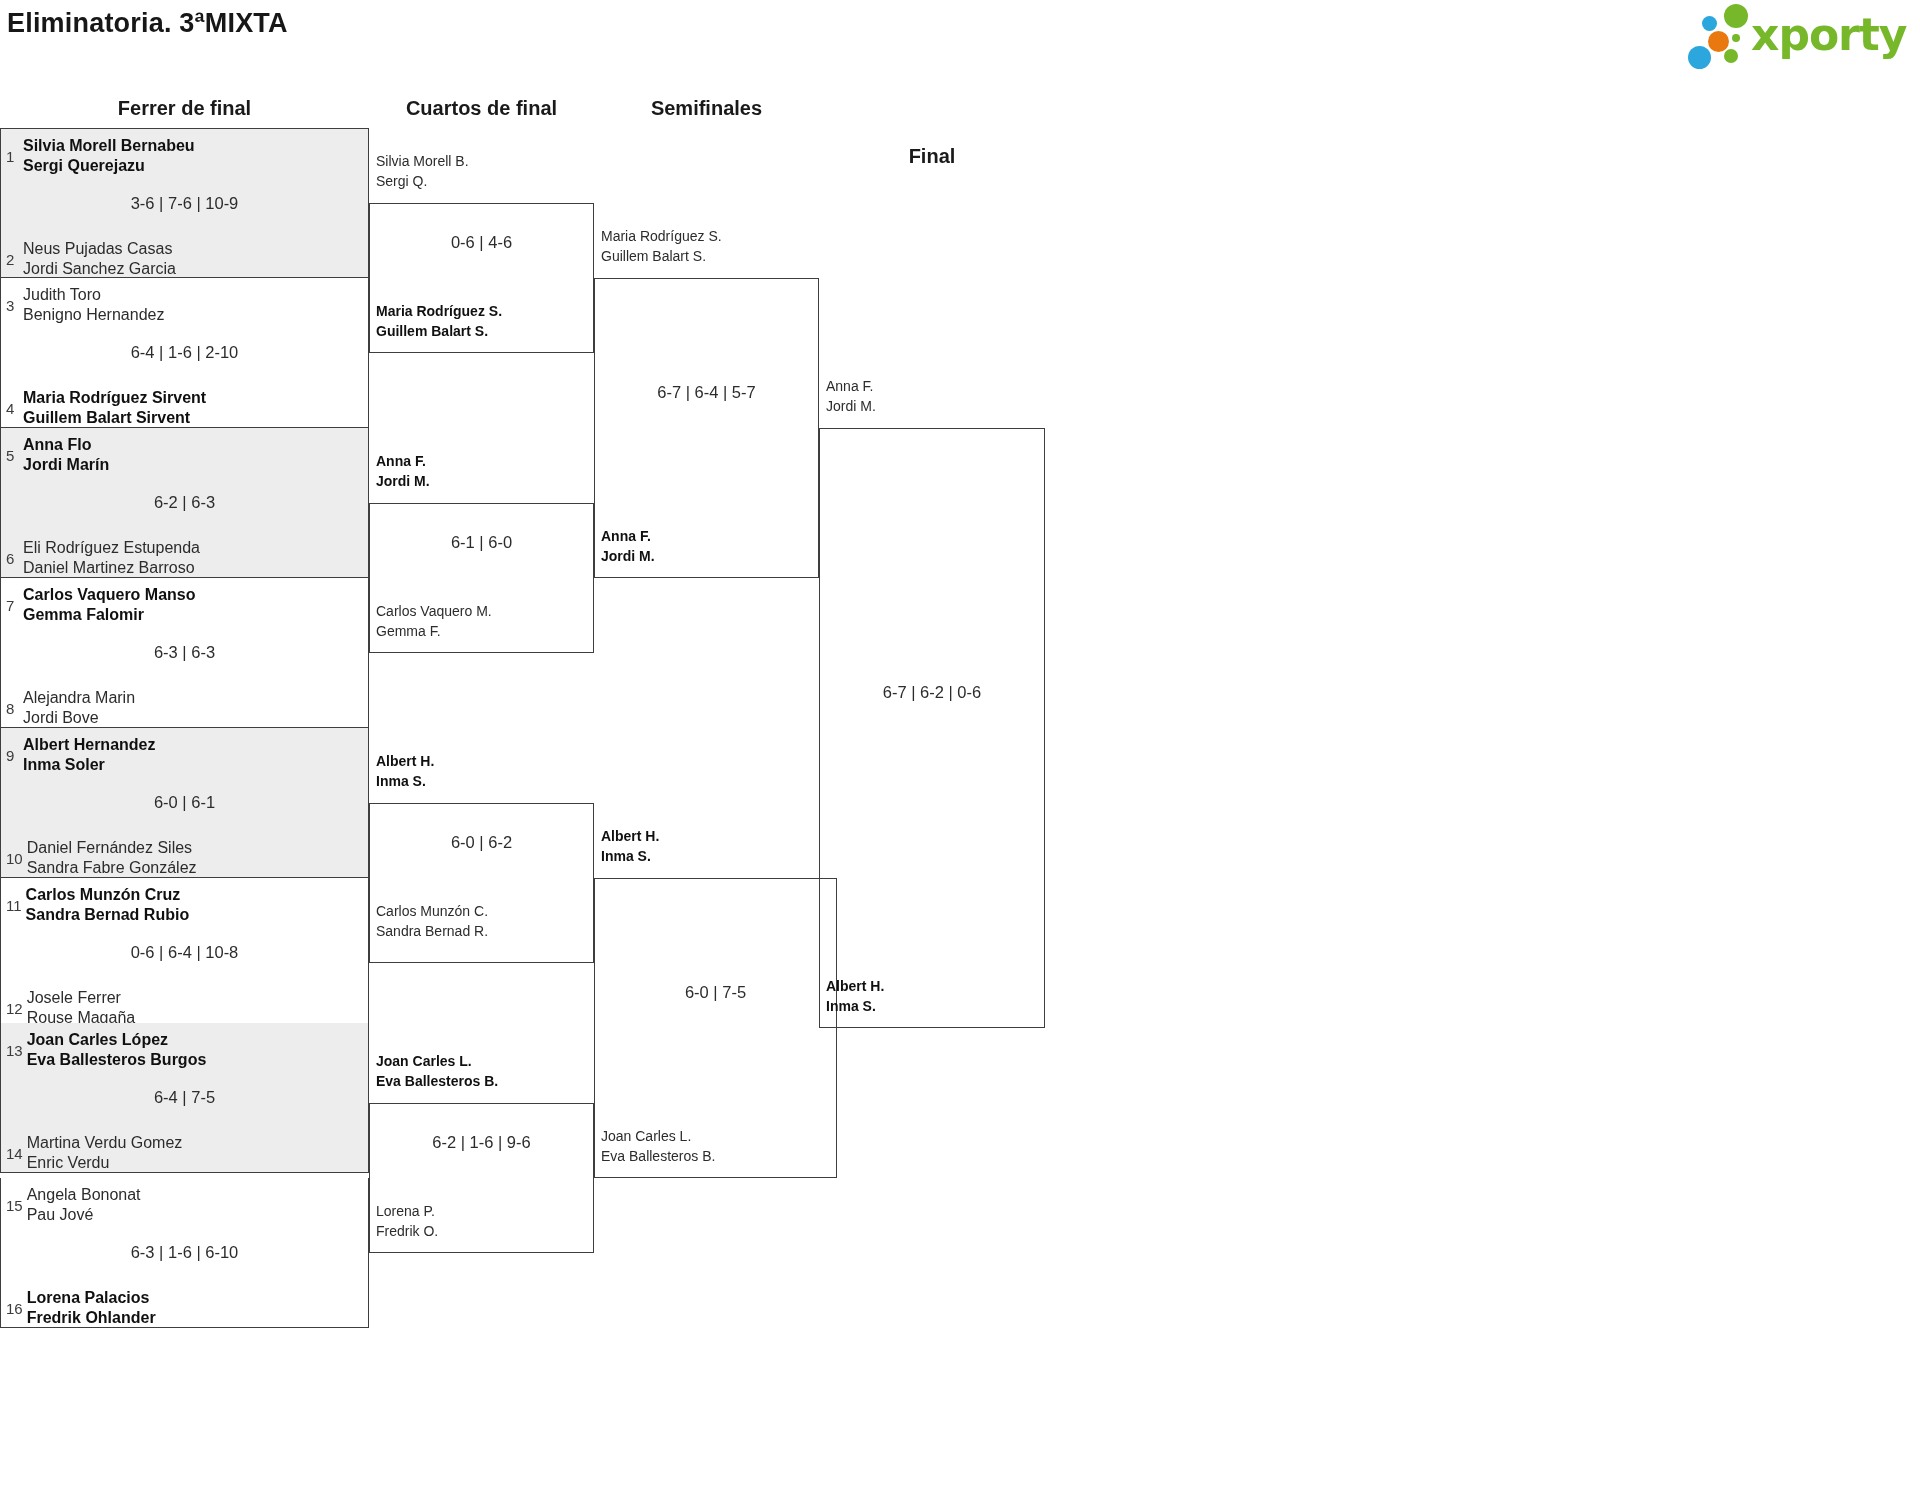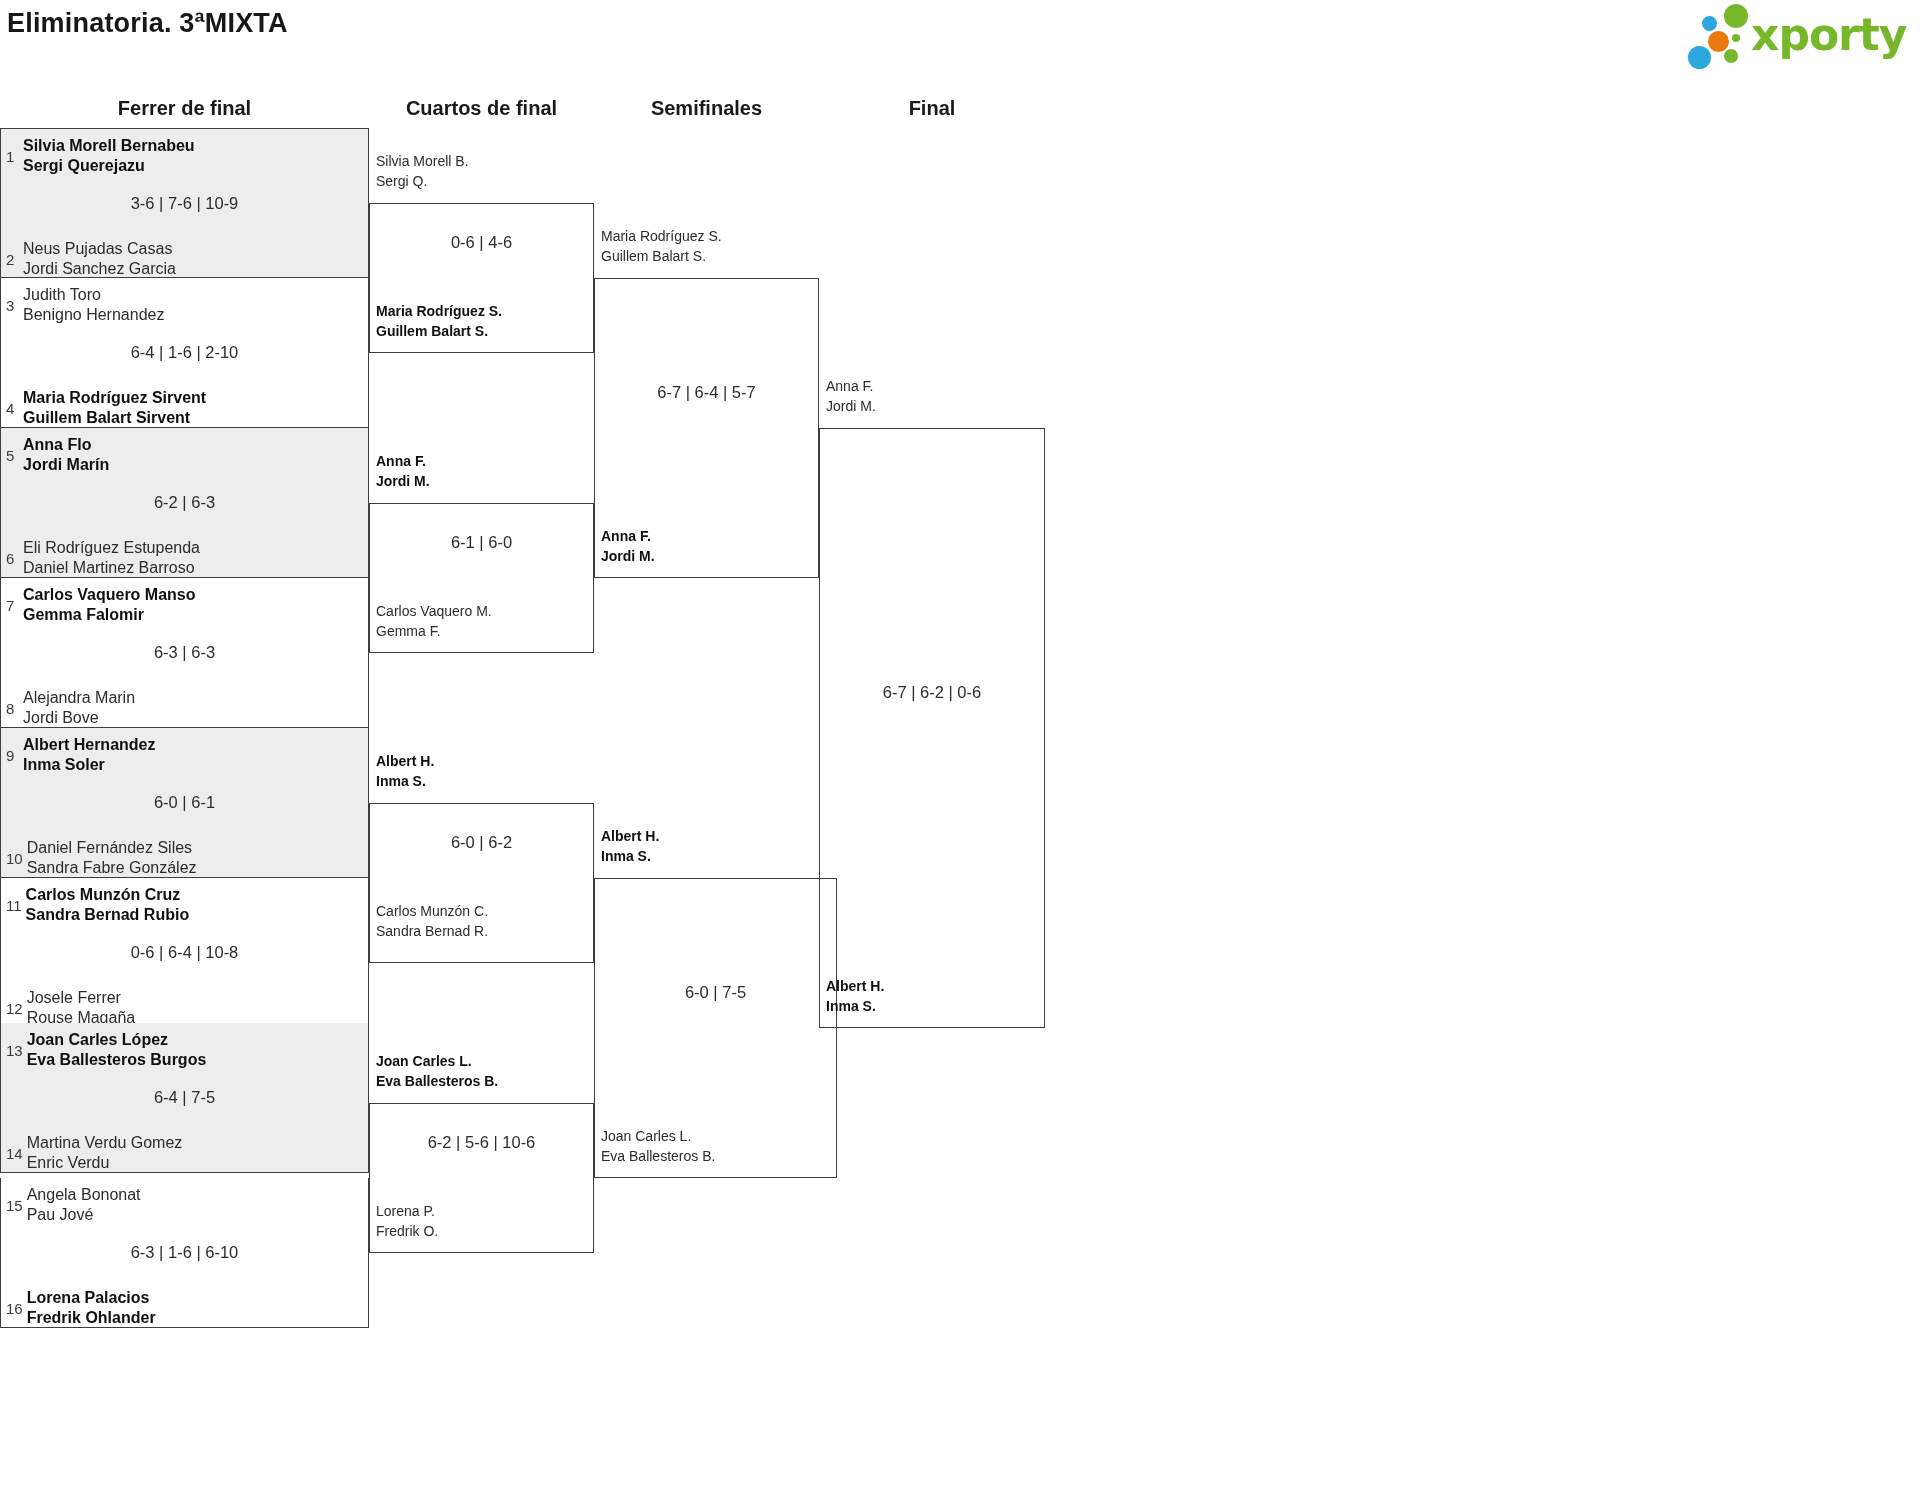--- a/index.html
+++ b/index.html
@@ -73,21 +73,21 @@
     <span class="dot" style="left: 52px; top: 32px; width: 8px; height: 8px; background: rgb(118, 184, 42);"></span>
     <span class="dot" style="left: 8px; top: 44px; width: 23px; height: 23px; background: rgb(43, 167, 222);"></span>
     <span class="dot" style="left: 44px; top: 47px; width: 14px; height: 14px; background: rgb(118, 184, 42);"></span>
     <span class="word" style="color: rgb(118, 184, 42);">xporty</span>
   </div>
 
   <div id="bracket">
       <div class="round-header" style="left: 0px; width: 369px;">Ferrer de final</div>
       <div class="round-header" style="left: 369px; width: 225px;">Cuartos de final</div>
       <div class="round-header" style="left: 594px; width: 225px;">Semifinales</div>
-      <div class="round-header" style="left: 819px; width: 226px;">Final</div>
+      <div class="round-header" style="left: 819px; width: 226px; margin-top: 48px;">Final</div>
       <div class="r16-box shaded first" style="top: 128px;">
         <div class="team-row top">
           <div class="seed">1</div>
           <div class="names winner">
             <div>Silvia Morell Bernabeu</div>
             <div>Sergi Querejazu</div>
           </div>
         </div>
         <div class="box-score">3-6 | 7-6 | 10-9</div>
         <div class="team-row bottom">
@@ -244,21 +244,21 @@
       </div>
       <div class="rect-label winner" style="left: 376px; top: 751px;">
         <div>Albert H.</div>
         <div>Inma S.</div>
       </div>
       <div class="rect-label" style="left: 376px; top: 901px;">
         <div>Carlos Munzón C.</div>
         <div>Sandra Bernad R.</div>
       </div>
       <div class="match-rect" style="left: 369px; top: 1103px; width: 225px; height: 150px;">
-        <div class="rect-score" style="top: 29px;">6-2 | 5-6 | 10-6</div>
+        <div class="rect-score" style="top: 29px;">6-2 | 1-6 | 9-6</div>
       </div>
       <div class="rect-label winner" style="left: 376px; top: 1051px;">
         <div>Joan Carles L.</div>
         <div>Eva Ballesteros B.</div>
       </div>
       <div class="rect-label" style="left: 376px; top: 1201px;">
         <div>Lorena P.</div>
         <div>Fredrik O.</div>
       </div>
       <div class="match-rect" style="left: 594px; top: 278px; width: 225px; height: 300px;">

